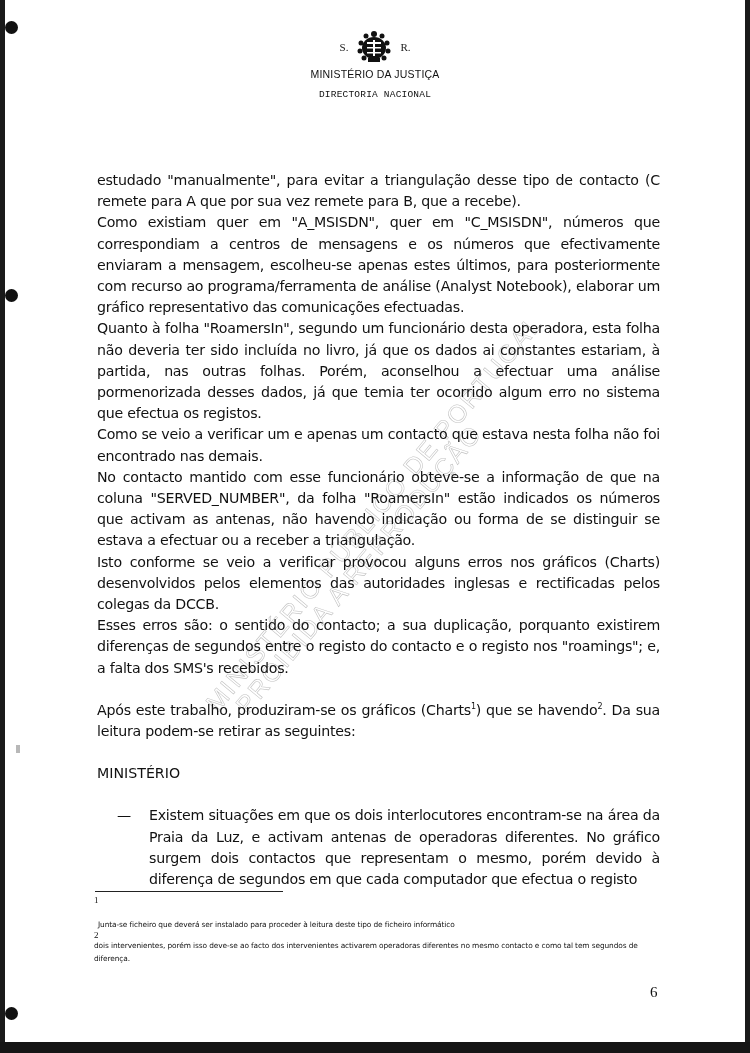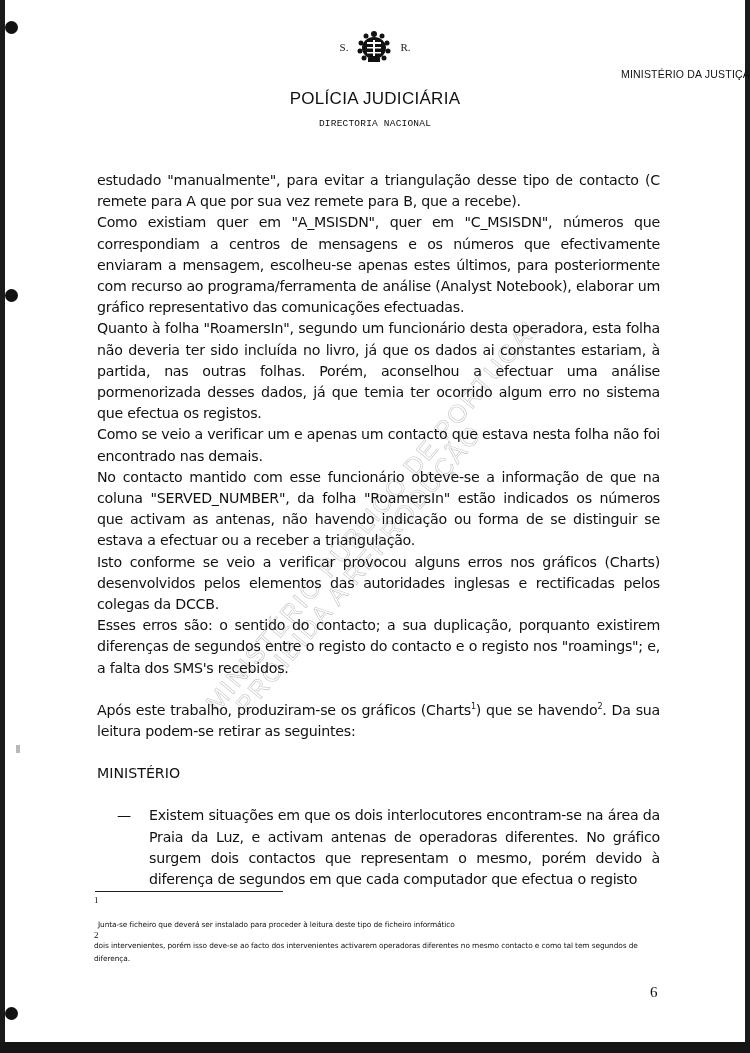--- a/index.html
+++ b/index.html
@@ -11,21 +11,21 @@
     .left-edge { position: absolute; left: 0; top: 0; width: 5px; height: 1053px; background: #1a1a1a; }
     .right-edge { position: absolute; right: 0; top: 0; width: 5px; height: 1053px; background: #1a1a1a; }
     .bottom-edge { position: absolute; left: 0; bottom: 0; width: 750px; height: 11px; background: #151515; }
     .punch-hole { position: absolute; left: 5px; width: 13px; height: 13px; border-radius: 50%; background: #111; }
     .speck { position: absolute; left: 16px; top: 745px; width: 4px; height: 8px; background: #888; opacity: .6; }
 
     .header { position: absolute; left: 0; top: 28px; width: 750px; text-align: center; }
     .crest-row { display: flex; justify-content: center; align-items: center; gap: 8px; height: 38px; }
     .crest-letter { font-family: "Liberation Serif", serif; font-size: 11px; color: #222; }
     .crest { width: 36px; height: 36px; }
-    .ministry { font-family: "Liberation Sans", sans-serif; font-size: 10.5px; margin-top: 2px; letter-spacing: .2px; text-align: right; }
+    .ministry { font-family: "Liberation Sans", sans-serif; font-size: 10.5px; margin-top: 2px; letter-spacing: .2px; }
     .police { font-family: "Liberation Sans", sans-serif; font-size: 17px; margin-top: 9px; letter-spacing: .3px; }
     .directorate { font-family: Liberation Mono, monospace; font-size: 9.5px; margin-top: 9px; letter-spacing: .2px; }
 
     .body-text {
       position: absolute; left: 97px; top: 170px; width: 563px;
       font-size: 14.2px; line-height: 21.2px; text-align: justify;
       font-family: "DejaVu Sans", sans-serif; letter-spacing: -0.25px;
     }
     .body-text p { margin: 0; }
     .gap { height: 21px; }
@@ -86,21 +86,20 @@
       <g fill="#fff">
         <rect x="11" y="13" width="14" height="2"></rect>
         <rect x="11" y="18" width="14" height="1.5"></rect>
         <rect x="11" y="23" width="14" height="1.5"></rect>
         <rect x="17" y="11" width="2" height="16"></rect>
       </g>
     </svg>
     <span class="crest-letter">R.</span>
   </div>
   <div class="ministry">MINISTÉRIO DA JUSTIÇA</div>
-  <div class="police">POLÍCIA JUDICIÁRIA</div>
   <div class="directorate">DIRECTORIA NACIONAL</div>
 </div>
 
 <div class="body-text">
   <p>estudado "manualmente", para evitar a triangulação desse tipo de contacto (C remete para A que por sua vez remete para B, que a recebe).</p>
   <p>Como existiam quer em "A_MSISDN", quer em "C_MSISDN", números que correspondiam a centros de mensagens e os números que efectivamente enviaram a mensagem, escolheu-se apenas estes últimos, para posteriormente com recurso ao programa/ferramenta de análise (Analyst Notebook), elaborar um gráfico representativo das comunicações efectuadas.</p>
   <p>Quanto à folha "RoamersIn", segundo um funcionário desta operadora, esta folha não deveria ter sido incluída no livro, já que os dados ai constantes estariam, à partida, nas outras folhas. Porém, aconselhou a efectuar uma análise pormenorizada desses dados, já que temia ter ocorrido algum erro no sistema que efectua os registos.</p>
   <p>Como se veio a verificar um e apenas um contacto que estava nesta folha não foi encontrado nas demais.</p>
   <p>No contacto mantido com esse funcionário obteve-se a informação de que na coluna "SERVED_NUMBER", da folha "RoamersIn" estão indicados os números que activam as antenas, não havendo indicação ou forma de se distinguir se estava a efectuar ou a receber a triangulação.</p>
   <p>Isto conforme se veio a verificar provocou alguns erros nos gráficos (Charts) desenvolvidos pelos elementos das autoridades inglesas e rectificadas pelos colegas da DCCB.</p>

